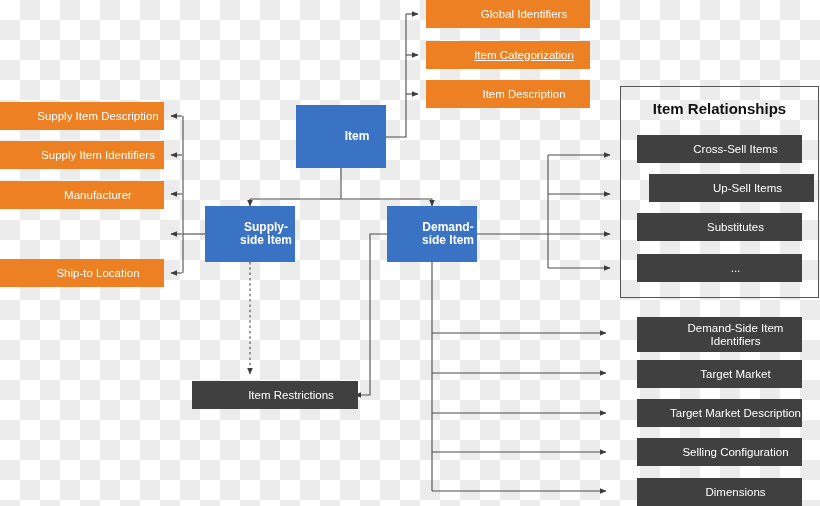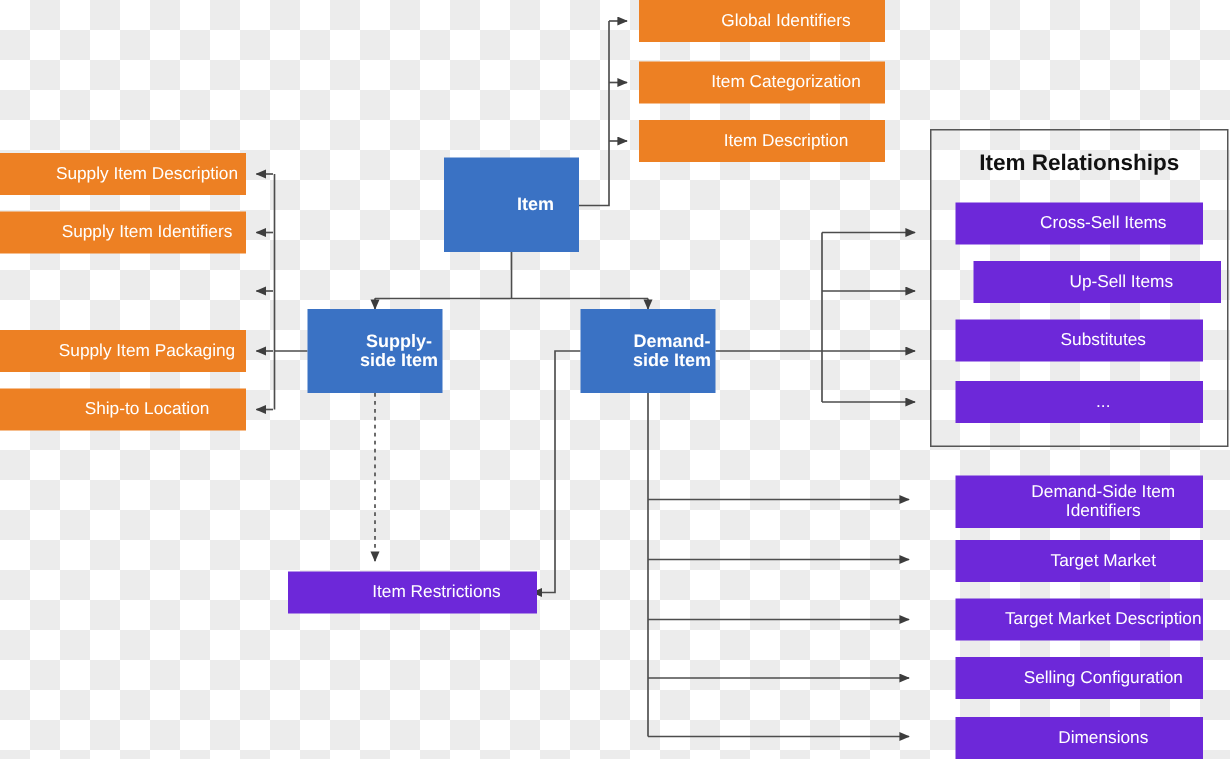--- a/index.html
+++ b/index.html
@@ -28,21 +28,21 @@
     position:absolute;
     box-sizing:border-box;
     display:flex;align-items:center;justify-content:center;
     text-align:center;
     color:#ffffff;
     line-height:1.12;
     padding-left:32px;
   }
   .orange{background:#ed8023;font-size:11.5px;}
   .blue{background:#3a72c4;font-size:12px;font-weight:bold;}
-  .dark{background:#6d28d9;font-size:11.5px;}
+  .dark{background:#404040;font-size:11.5px;}
 
   #rel-panel{
     position:absolute;
     box-sizing:border-box;
     border:1px solid #555555;
     background:transparent;
     z-index:2;
   }
   #rel-title{
     position:absolute;
@@ -105,26 +105,26 @@
     <path d="M432,373 L606,373" marker-end="url(#ah)"></path>
     <path d="M432,413 L606,413" marker-end="url(#ah)"></path>
     <path d="M432,452 L606,452" marker-end="url(#ah)"></path>
     <path d="M432,491 L606,491" marker-end="url(#ah)"></path>
   </g>
 </svg>
 
 <div id="stage">
 
   <div class="node orange" style="left:426px;top:0px;width:164px;height:28px;">Global Identifiers</div>
-  <div class="node orange" style="left:426px;top:41px;width:164px;height:28px;">Item Categorization</div>
+  <div class="node orange" style="left:426px;top:41px;width:164px;height:28px;text-decoration:underline;">Item Categorization</div>
   <div class="node orange" style="left:426px;top:80px;width:164px;height:28px;">Item Description</div>
 
   <div class="node orange" style="left:0px;top:102px;width:164px;height:28px;">Supply Item Description</div>
   <div class="node orange" style="left:0px;top:141px;width:164px;height:28px;">Supply Item Identifiers</div>
-  <div class="node orange" style="left:0px;top:220px;width:164px;height:28px;">Supply Item Packaging</div>
+  <div class="node orange" style="left:0px;top:181px;width:164px;height:28px;">Manufacturer</div>
   <div class="node orange" style="left:0px;top:259px;width:164px;height:28px;">Ship-to Location</div>
 
   <div class="node blue" style="left:296px;top:105px;width:90px;height:63px;">Item</div>
   <div class="node blue" style="left:387px;top:206px;width:90px;height:56px;">Demand-side Item</div>
   <div class="node blue" style="left:205px;top:206px;width:90px;height:56px;">Supply-side Item</div>
 
   <div class="node dark" style="left:192px;top:381px;width:166px;height:28px;">Item Restrictions</div>
 
   <div id="rel-panel" style="left:620px;top:86px;width:199px;height:212px;">
     <div id="rel-title" style="left:0;top:13px;">Item Relationships</div>

